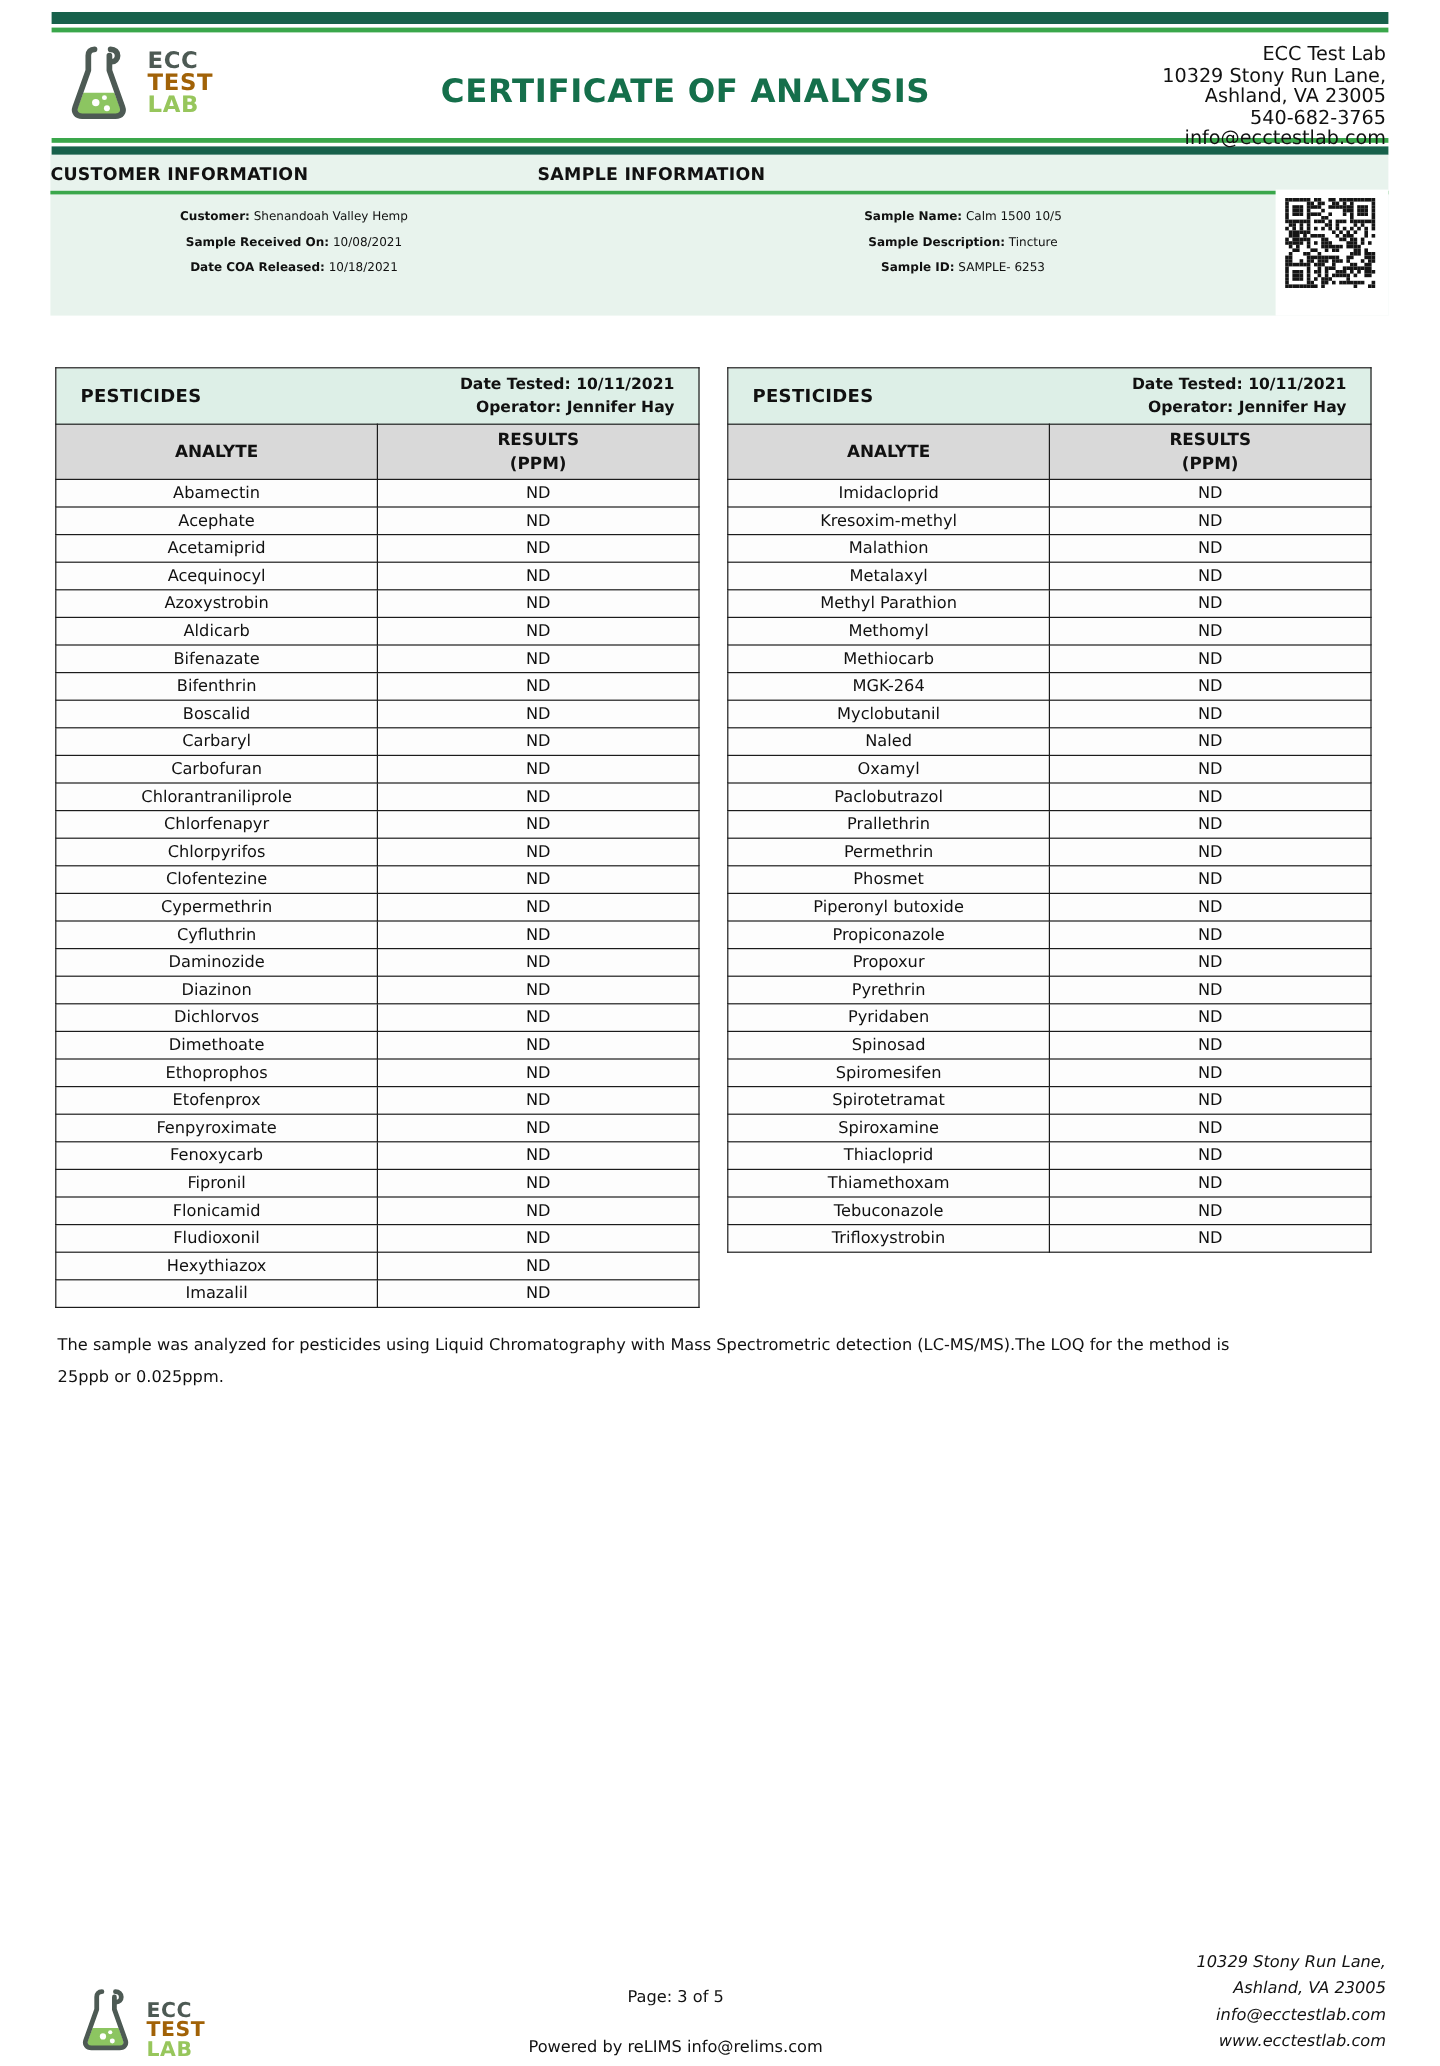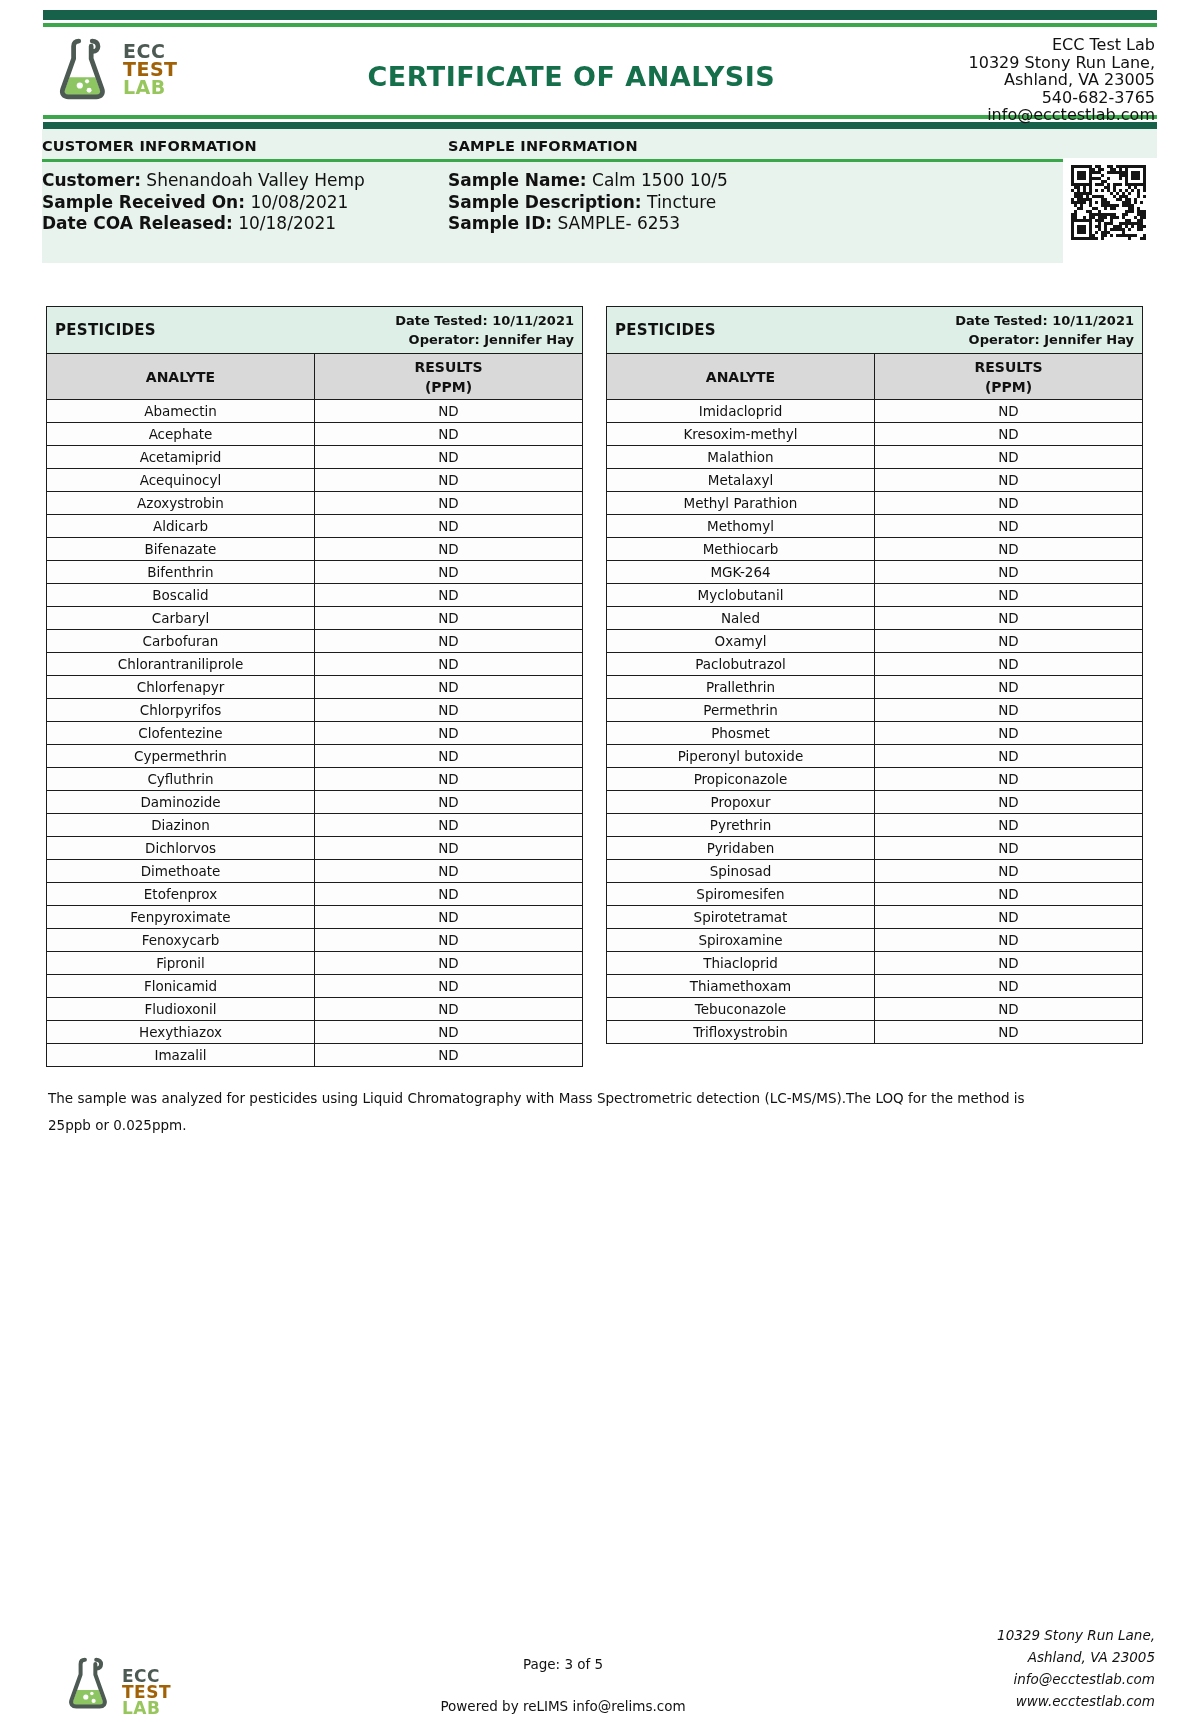--- a/index.html
+++ b/index.html
@@ -26,32 +26,32 @@
   .title { flex:1; text-align:center; font-size:27px; font-weight:bold; color:var(--c-title,#156f4b); letter-spacing:.5px; margin-top:26px; }
   .contact { text-align:right; font-size:16px; line-height:17.5px; color:#111; margin-top:1px; min-width:190px; }
 
   
   .band { margin:0 43px 0 42px; background:var(--c-band,#e8f3ed); position:relative; padding:9px 0 12px 0; height:134px; }
   .band-cols { display:flex; }
   .band-col-left { width:406px; }
   .band-col-right { flex:1; }
   .band-heading { font-size:14.5px; font-weight:bold; letter-spacing:.2px; }
   .band-underline { height:3px; background:var(--c-green,#3aa74b); margin:5px 0 8px 0; }
-  .info-line { font-size:17px; line-height:21.5px; }
+  .info-line { font-size:10px; line-height:21.5px;text-align:center; }
   .info-line b { font-weight:bold; }
   .qr-patch { position:absolute; right:0; top:29px; bottom:0; width:94px; background:#fff; }
   .qr { position:absolute; left:8px; top:7px; width:75px; height:75px; display:grid; grid-template-columns:repeat(25,3px); grid-template-rows:repeat(25,3px); background:#fff; }
   .qr i { display:block; }
   .qr i.on { background:#151515; }
 
   
   .tables { display:flex; align-items:flex-start; gap:23px; padding-left:46px; margin-top:43px; }
   table.pest-table { width:537px; border-collapse:collapse; table-layout:fixed; }
   table.pest-table th, table.pest-table td { border:1.6px solid #1c1c1c; }
-  .sec-head { background:var(--c-mint,#ddefe7); height:41px; padding:4px 8px; }
+  .sec-head { background:var(--c-mint,#ddefe7); height:41px; padding:4px 20px; }
   .sec-head-inner { display:flex; justify-content:space-between; align-items:center; height:100%; }
   .sec-title { font-size:15px; font-weight:bold; letter-spacing:.3px; }
   .sec-meta { text-align:right; font-size:13px; font-weight:bold; line-height:19px; }
   .col-head { background:var(--c-gray,#d9d9d9); height:46px; font-size:14px; font-weight:bold; text-align:center; line-height:20px; }
   th.analyte-col { width:50.5%; }
   table.pest-table td { height:23px; font-size:13.5px; text-align:center; background:#fdfdfd; padding:0 4px;
     white-space:nowrap; overflow:hidden; }
 
   
   .footnote { margin:18px 46px 0 48px; width:1020px; font-size:13.5px; line-height:27px; color:#111; }
@@ -849,20 +849,24 @@
           <tr>
             <td>Diazinon</td>
             <td>ND</td>
           </tr>
           <tr>
             <td>Dichlorvos</td>
             <td>ND</td>
           </tr>
           <tr>
             <td>Dimethoate</td>
+            <td>ND</td>
+          </tr>
+          <tr>
+            <td>Ethoprophos</td>
             <td>ND</td>
           </tr>
           <tr>
             <td>Etofenprox</td>
             <td>ND</td>
           </tr>
           <tr>
             <td>Fenpyroximate</td>
             <td>ND</td>
           </tr>

